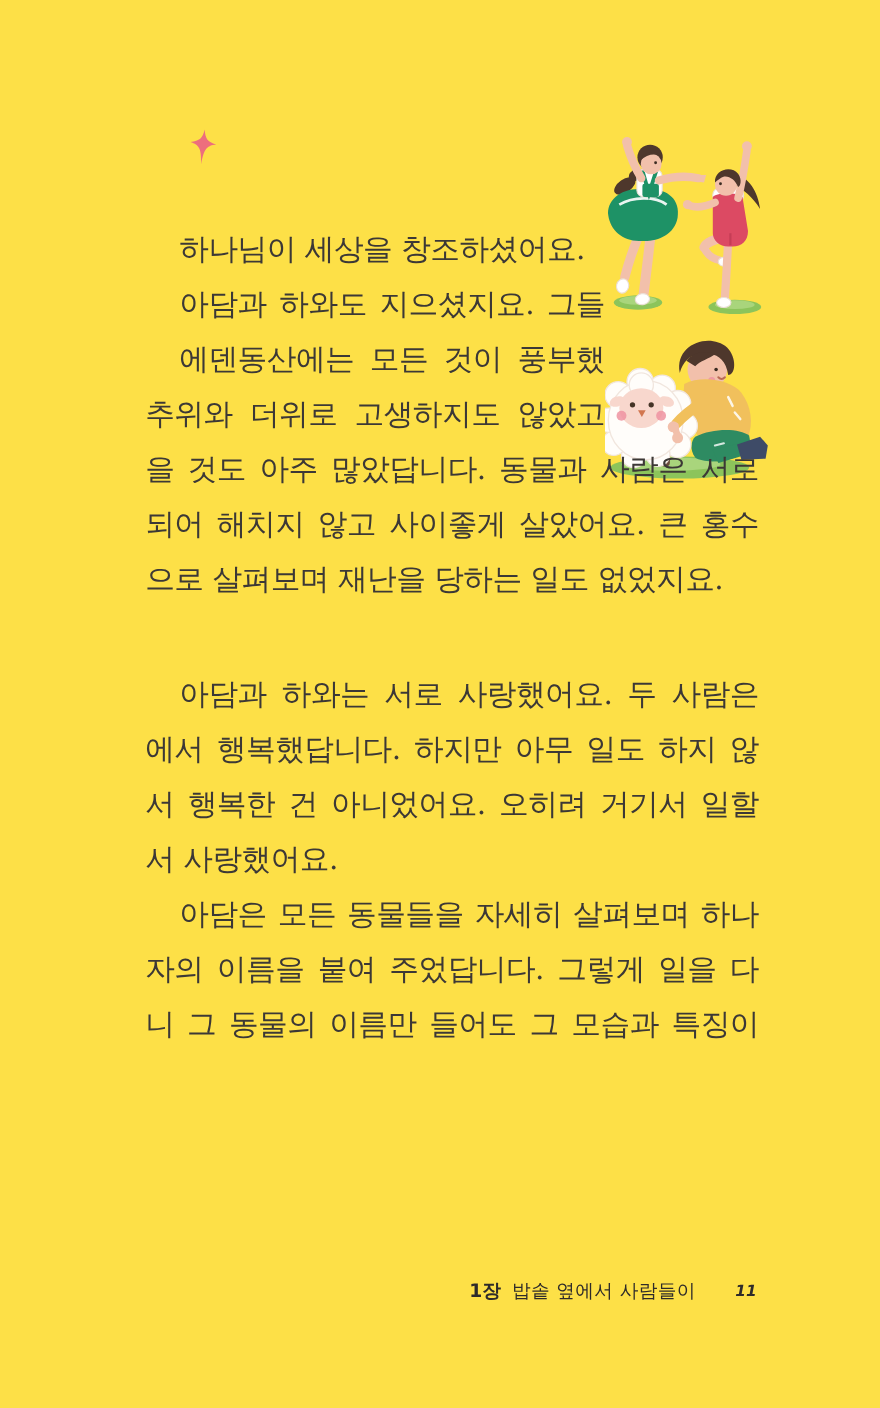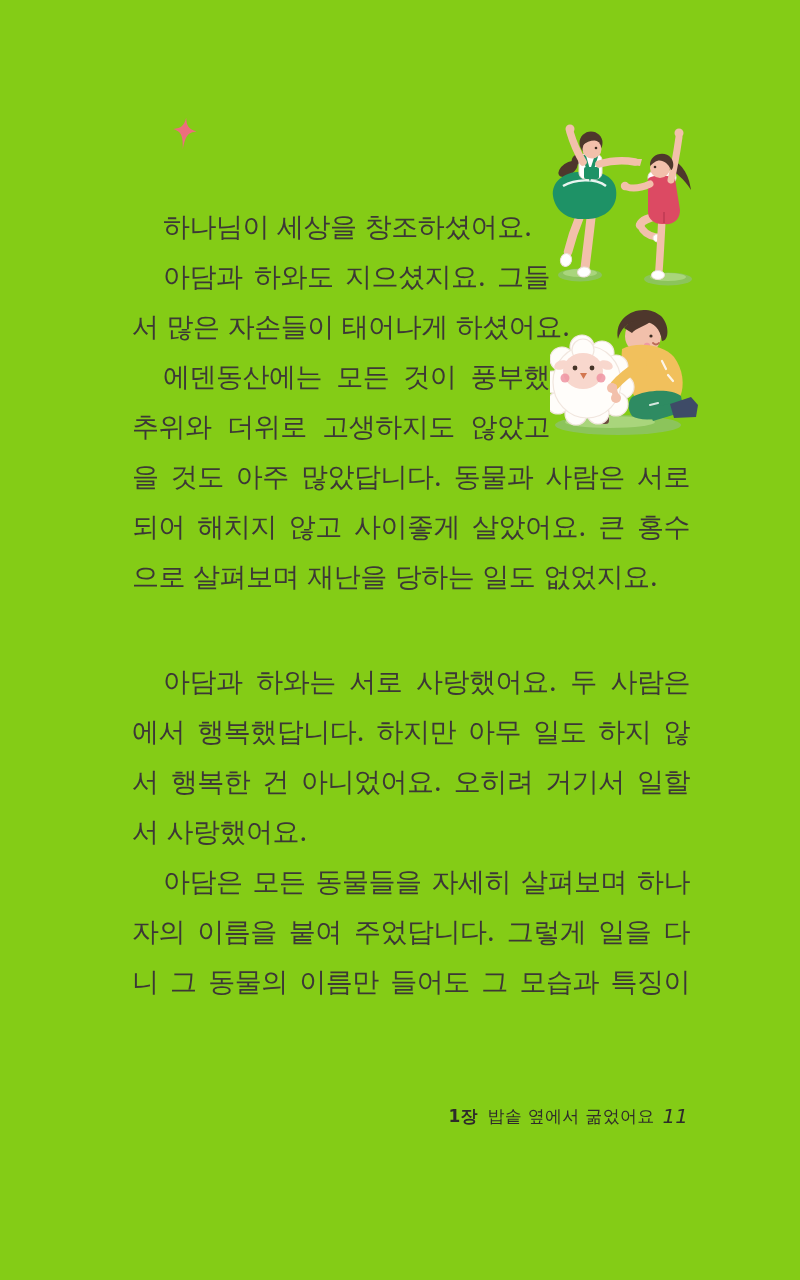--- a/index.html
+++ b/index.html
@@ -3,39 +3,39 @@
 <meta charset="utf-8">
 <style>
   :root{
     --text:#3c3836; --sparkle:#ed6e7d; --skin:#f2c0ab; --hair:#4e372c;
     --green:#1e9266; --pink:#dc4a63; --yellow:#f1c05c; --pants:#2e8b62;
     --navy:#3e4b67; --grass:#8cc45b; --grass-light:#a9d57c;
     --sheep-face:#f8d7cd; --cheek:#ef93a1; --hoof:#6b4c3e; --footer:#2e2b2a;
   }
   html,body{margin:0;padding:0;}
   body{width:800px;height:1280px;background:#ffffff;}
-  .page{position:relative;width:800px;height:1280px;background:#84cc16;overflow:hidden;
+  .page{position:relative;width:800px;height:1280px;background:#fde047;overflow:hidden;
         font-family:"DejaVu Serif","Liberation Serif",serif;}
   .sparkle{position:absolute;left:171px;top:117px;width:27px;height:33px;transform:rotate(6deg);}
   .illo{position:absolute;}
   .illo-dancers{left:549px;top:120px;width:146px;height:168px;}
   .illo-sheep{left:550px;top:301px;width:150px;height:137px;}
   .text-block{position:absolute;left:132px;top:202px;width:558px;color:var(--text);
               font-size:27px;letter-spacing:-0.5px;}
   .line{height:50px;line-height:50px;overflow:hidden;white-space:nowrap;}
   .line.just{white-space:normal;text-align:justify;text-align-last:justify;}
   .line.narrow{width:418px;}
   .line.indent{text-indent:31px;}
   .para-gap{height:55px;}
-  .footer{position:absolute;top:1105px;right:112px;display:flex;align-items:flex-start;
+  .footer{position:absolute;top:1163px;right:112px;display:flex;align-items:flex-start;
           font-family:"DejaVu Sans","Liberation Sans",sans-serif;
           font-size:17px;line-height:22px;color:var(--footer);}
   .footer .chap{font-weight:700;margin-right:10px;}
   .footer .title{font-weight:400;letter-spacing:0.3px;}
-  .footer .pnum{font-style:italic;font-weight:400;margin-left:8px;font-size:20px;}
+  .footer .pnum{font-style:italic;font-weight:700;margin-left:36px;font-size:14px;}
   
   .f-skin{fill:var(--skin)} .s-skin{stroke:var(--skin);fill:none;stroke-linecap:round}
   .f-hair{fill:var(--hair)} .f-green{fill:var(--green)} .f-pink{fill:var(--pink)}
   .f-yellow{fill:var(--yellow)} .s-yellow{stroke:var(--yellow);fill:none;stroke-linecap:round}
   .f-pants{fill:var(--pants)} .f-navy{fill:var(--navy)}
   .f-grass{fill:var(--grass)} .f-grassl{fill:var(--grass-light)}
   .f-white{fill:#ffffff;stroke:#ebdfd6;stroke-width:1}
   .f-wool{fill:#fffdfa;stroke:#f1e6de;stroke-width:1.2}
   .f-sface{fill:var(--sheep-face)} .f-cheek{fill:var(--cheek);opacity:.85}
   .f-hoof{fill:var(--hoof)}
@@ -155,35 +155,34 @@
       <path class="s-yellow" stroke-width="9.5" d="M92 62 C80 70 70 78 65 84"></path>
       <path class="s-skin" stroke-width="6" d="M64 86 C64 90 65 93 66 95"></path>
       <circle class="f-skin" cx="62" cy="87" r="5"></circle>
       <circle class="f-skin" cx="66" cy="97" r="5"></circle>
     </g>
   </svg>
 
   <div class="text-block">
     <div class="line indent">하나님이 세상을 창조하셨어요.</div>
     <div class="line indent narrow just">아담과 하와도 지으셨지요. 그들에게</div>
-    <div class="line">서 많은 자손들이 태어나게 하셨어요.</div>
     <div class="line indent narrow just">에덴동산에는 모든 것이 풍부했지요.</div>
     <div class="line narrow just">추위와 더위로 고생하지도 않았고 먹</div>
     <div class="line just">을 것도 아주 많았답니다. 동물과 사람은 서로 친구가</div>
     <div class="line just">되어 해치지 않고 사이좋게 살았어요. 큰 홍수나 지진</div>
     <div class="line">으로 살펴보며 재난을 당하는 일도 없었지요.</div>
     <div class="para-gap"></div>
     <div class="line indent just">아담과 하와는 서로 사랑했어요. 두 사람은 에덴동산</div>
     <div class="line just">에서 행복했답니다. 하지만 아무 일도 하지 않고 놀아</div>
     <div class="line just">서 행복한 건 아니었어요. 오히려 거기서 일할 수 있어</div>
     <div class="line">서 사랑했어요.</div>
     <div class="line indent just">아담은 모든 동물들을 자세히 살펴보며 하나하나 각</div>
     <div class="line just">자의 이름을 붙여 주었답니다. 그렇게 일을 다 하고 나</div>
     <div class="line just">니 그 동물의 이름만 들어도 그 모습과 특징이 생생하</div>
   </div>
 
   <div class="footer">
     <span class="chap">1장</span>
-    <span class="title">밥솥 옆에서 굶었어요</span>
+    <span class="title">밥솥 옆에서 사람들이</span>
     <span class="pnum">11</span>
   </div>
 
 </div>
 
 </body></html>

